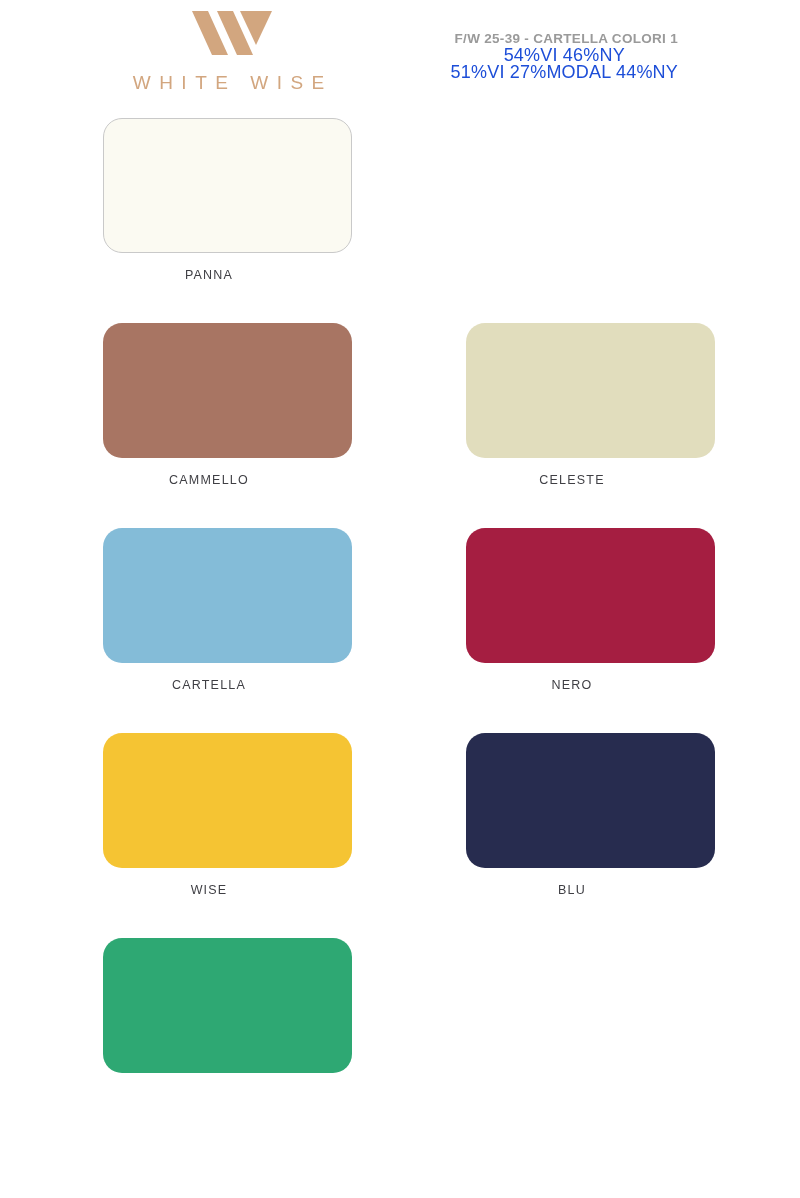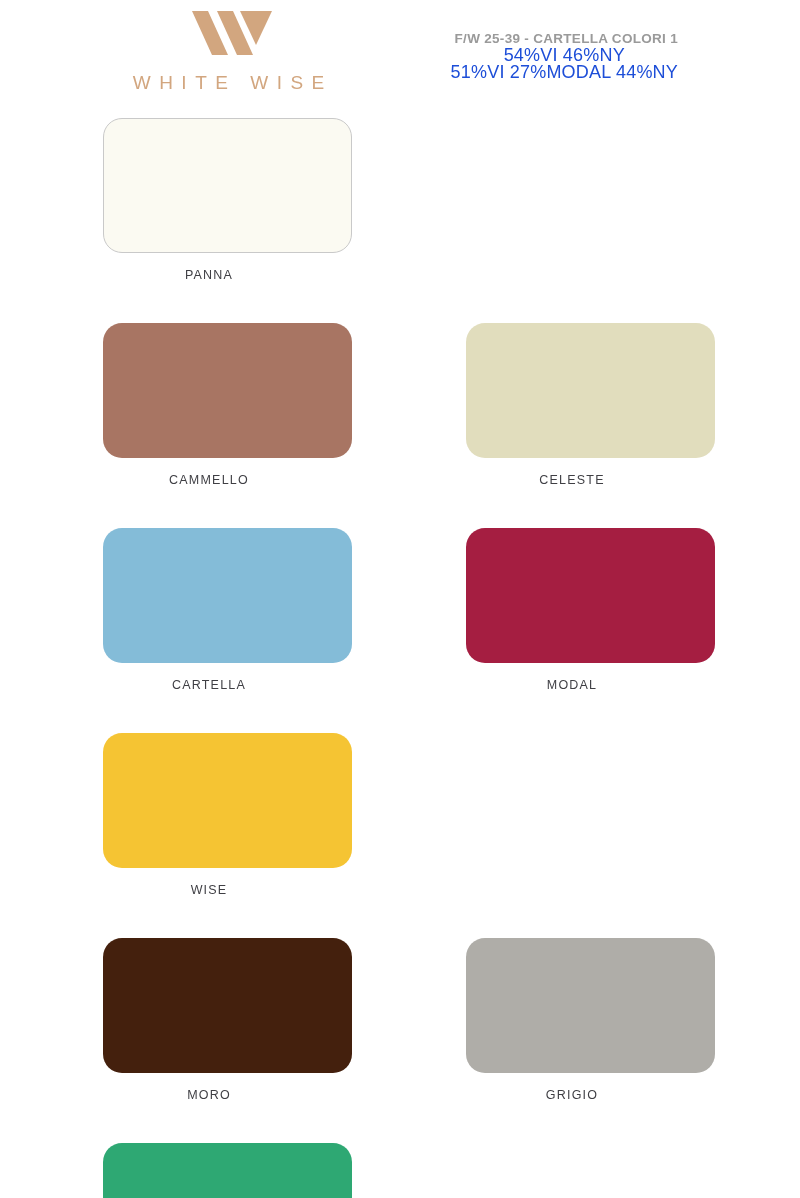--- a/index.html
+++ b/index.html
@@ -160,41 +160,35 @@
     </div>
   </div>
 
   <div class="row">
     <div class="cell">
       <div class="swatch" style="background-color: rgb(132, 188, 216);"></div>
       <div class="swatch-label">CARTELLA</div>
     </div>
     <div class="cell">
       <div class="swatch" style="background-color: rgb(165, 30, 65);"></div>
-      <div class="swatch-label">MODAL</div>
+      <div class="swatch-label">NERO</div>
     </div>
   </div>
 
   <div class="row">
     <div class="cell">
       <div class="swatch" style="background-color: rgb(245, 196, 51);"></div>
       <div class="swatch-label">WISE</div>
     </div>
+    <div class="cell">
+      <div class="swatch" style="background-color: rgb(39, 44, 79);"></div>
+      <div class="swatch-label">BLU</div>
+    </div>
   </div>
 
-  <div class="row">
-    <div class="cell">
-      <div class="swatch" style="background-color: rgb(68, 32, 13);"></div>
-      <div class="swatch-label">MORO</div>
-    </div>
-    <div class="cell">
-      <div class="swatch" style="background-color: rgb(175, 173, 168);"></div>
-      <div class="swatch-label">GRIGIO</div>
-    </div>
-  </div>
 
   <div class="row">
     <div class="cell">
       <div class="swatch" style="background-color: rgb(46, 168, 115);"></div>
 
     </div>
     <div class="cell empty">
       <div class="swatch"></div>
       <div class="swatch-label"></div>
     </div>

